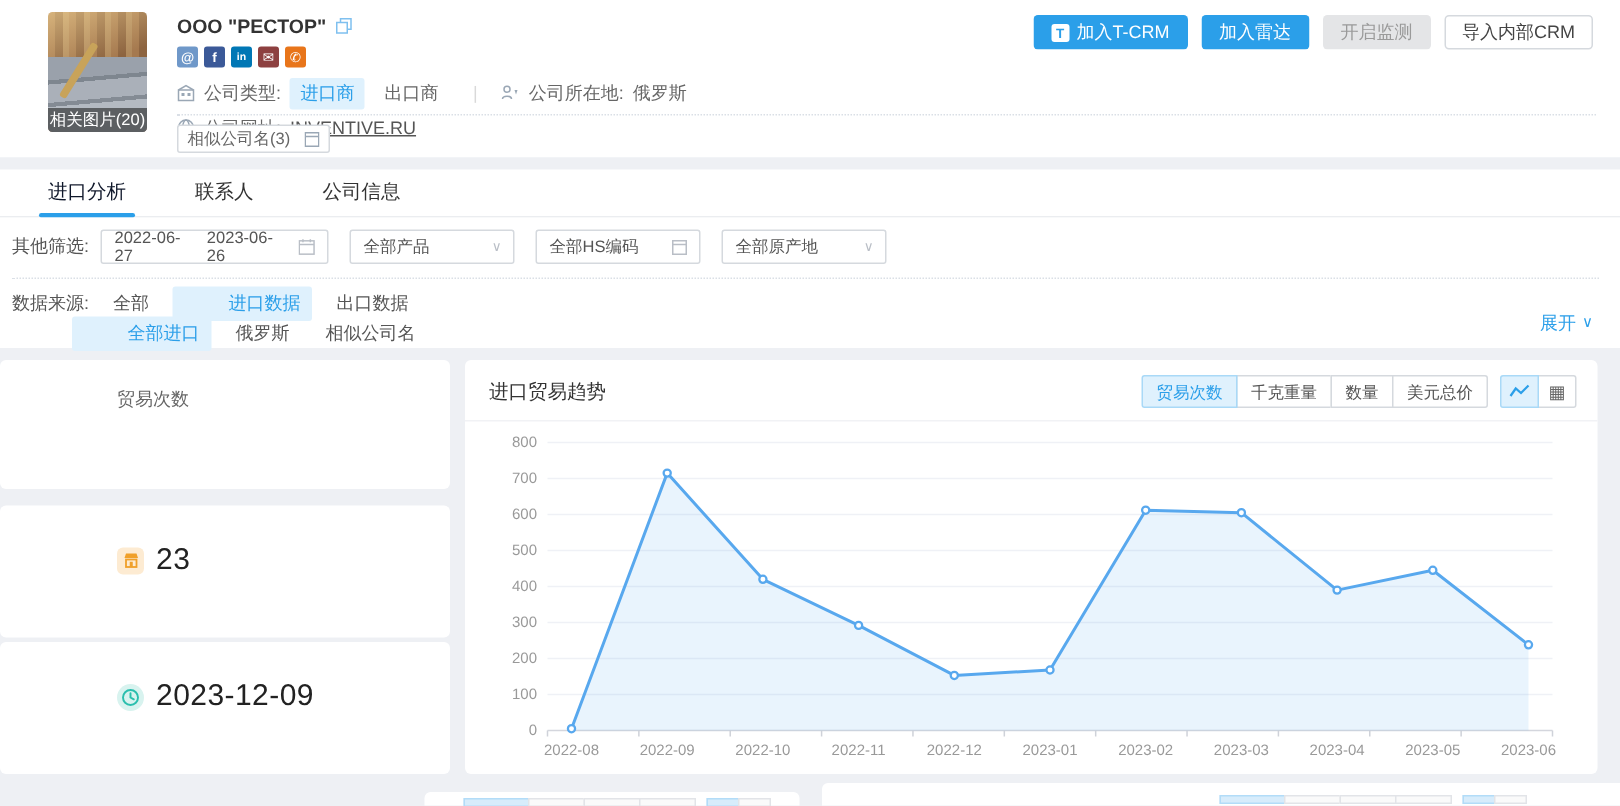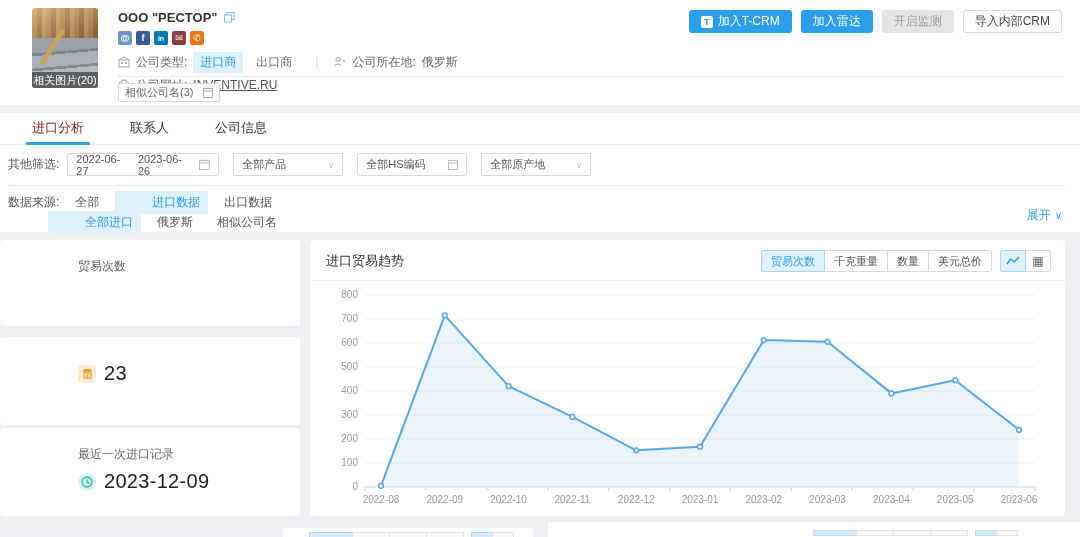--- a/index.html
+++ b/index.html
@@ -44,21 +44,21 @@
   .btn-gray { background:#e4e5e7; color:#9a9a9a; }
   .btn-white { background:#fff; color:#444; border-color:#d5d9de; }
   .tcrm-ic { width:12px; height:12px; background:#fff; border-radius:2px; color:#2b9fe9; font-size:9px; font-weight:bold;
              display:flex; align-items:center; justify-content:center; }
 
   
   .band { position:absolute; top:105px; left:0; width:1080px; height:8px; background:#eef0f4; }
   .tabbar { position:absolute; top:113px; left:0; width:1080px; height:32px; background:#fff; border-bottom:1px solid #ebedf0;
             display:flex; align-items:center; padding-left:32px; gap:46px; }
   .tab { font-size:13px; color:#333; height:32px; line-height:30px; cursor:pointer; position:relative; }
-  .tab.active { color:#7f1d1d; }
+  .tab.active { color:#0f172a; }
   .tab.active::after { content:""; position:absolute; left:-6px; right:-6px; bottom:0; height:3px; background:#2b9fe9; border-radius:2px; }
 
   
   .filters { position:absolute; top:145px; left:0; width:1080px; height:87px; background:#fff; }
   .frow { position:absolute; left:8px; display:flex; align-items:center; }
   .flabel { color:#555; margin-right:8px; }
   .ctrl { height:23px; border:1px solid #d5d9de; border-radius:2px; background:#fff; display:flex; align-items:center;
           padding:0 8px; color:#555; font-size:11px; gap:6px; cursor:pointer; }
   .ctrl .chev { color:#b9bec6; font-size:9px; }
   .daterange { width:152px; justify-content:space-between; }
@@ -255,21 +255,20 @@
       <svg width="11" height="11" viewBox="0 0 11 11">
           <path d="M1 4 L2 1 L9 1 L10 4 Z" fill="#f0a02a"></path>
           <rect x="2" y="5" width="7" height="5" fill="none" stroke="#f0a02a" stroke-width="1.2"></rect>
           <rect x="4.5" y="6.5" width="2" height="3.5" fill="#f0a02a"></rect>
         </svg>
     </span>
     <span class="stat-num">23</span>
   </div>
 </div>
 <div class="card stat-card" style="top:428px; height:88px;">
-  <div class="stat-label">最近一次进口记录</div>
   <div class="stat-val">
     <span class="ic-badge" style="background:#d8f3ef; border-radius:50%;">
       <svg width="12" height="12" viewBox="0 0 12 12">
           <circle cx="6" cy="6" r="5" fill="none" stroke="#2bbfae" stroke-width="1.3"></circle>
           <path d="M6 3.2 L6 6 L8.2 7.2" fill="none" stroke="#2bbfae" stroke-width="1.3" stroke-linecap="round"></path>
         </svg>
     </span>
     <span class="stat-num">2023-12-09</span>
   </div>
 </div>

